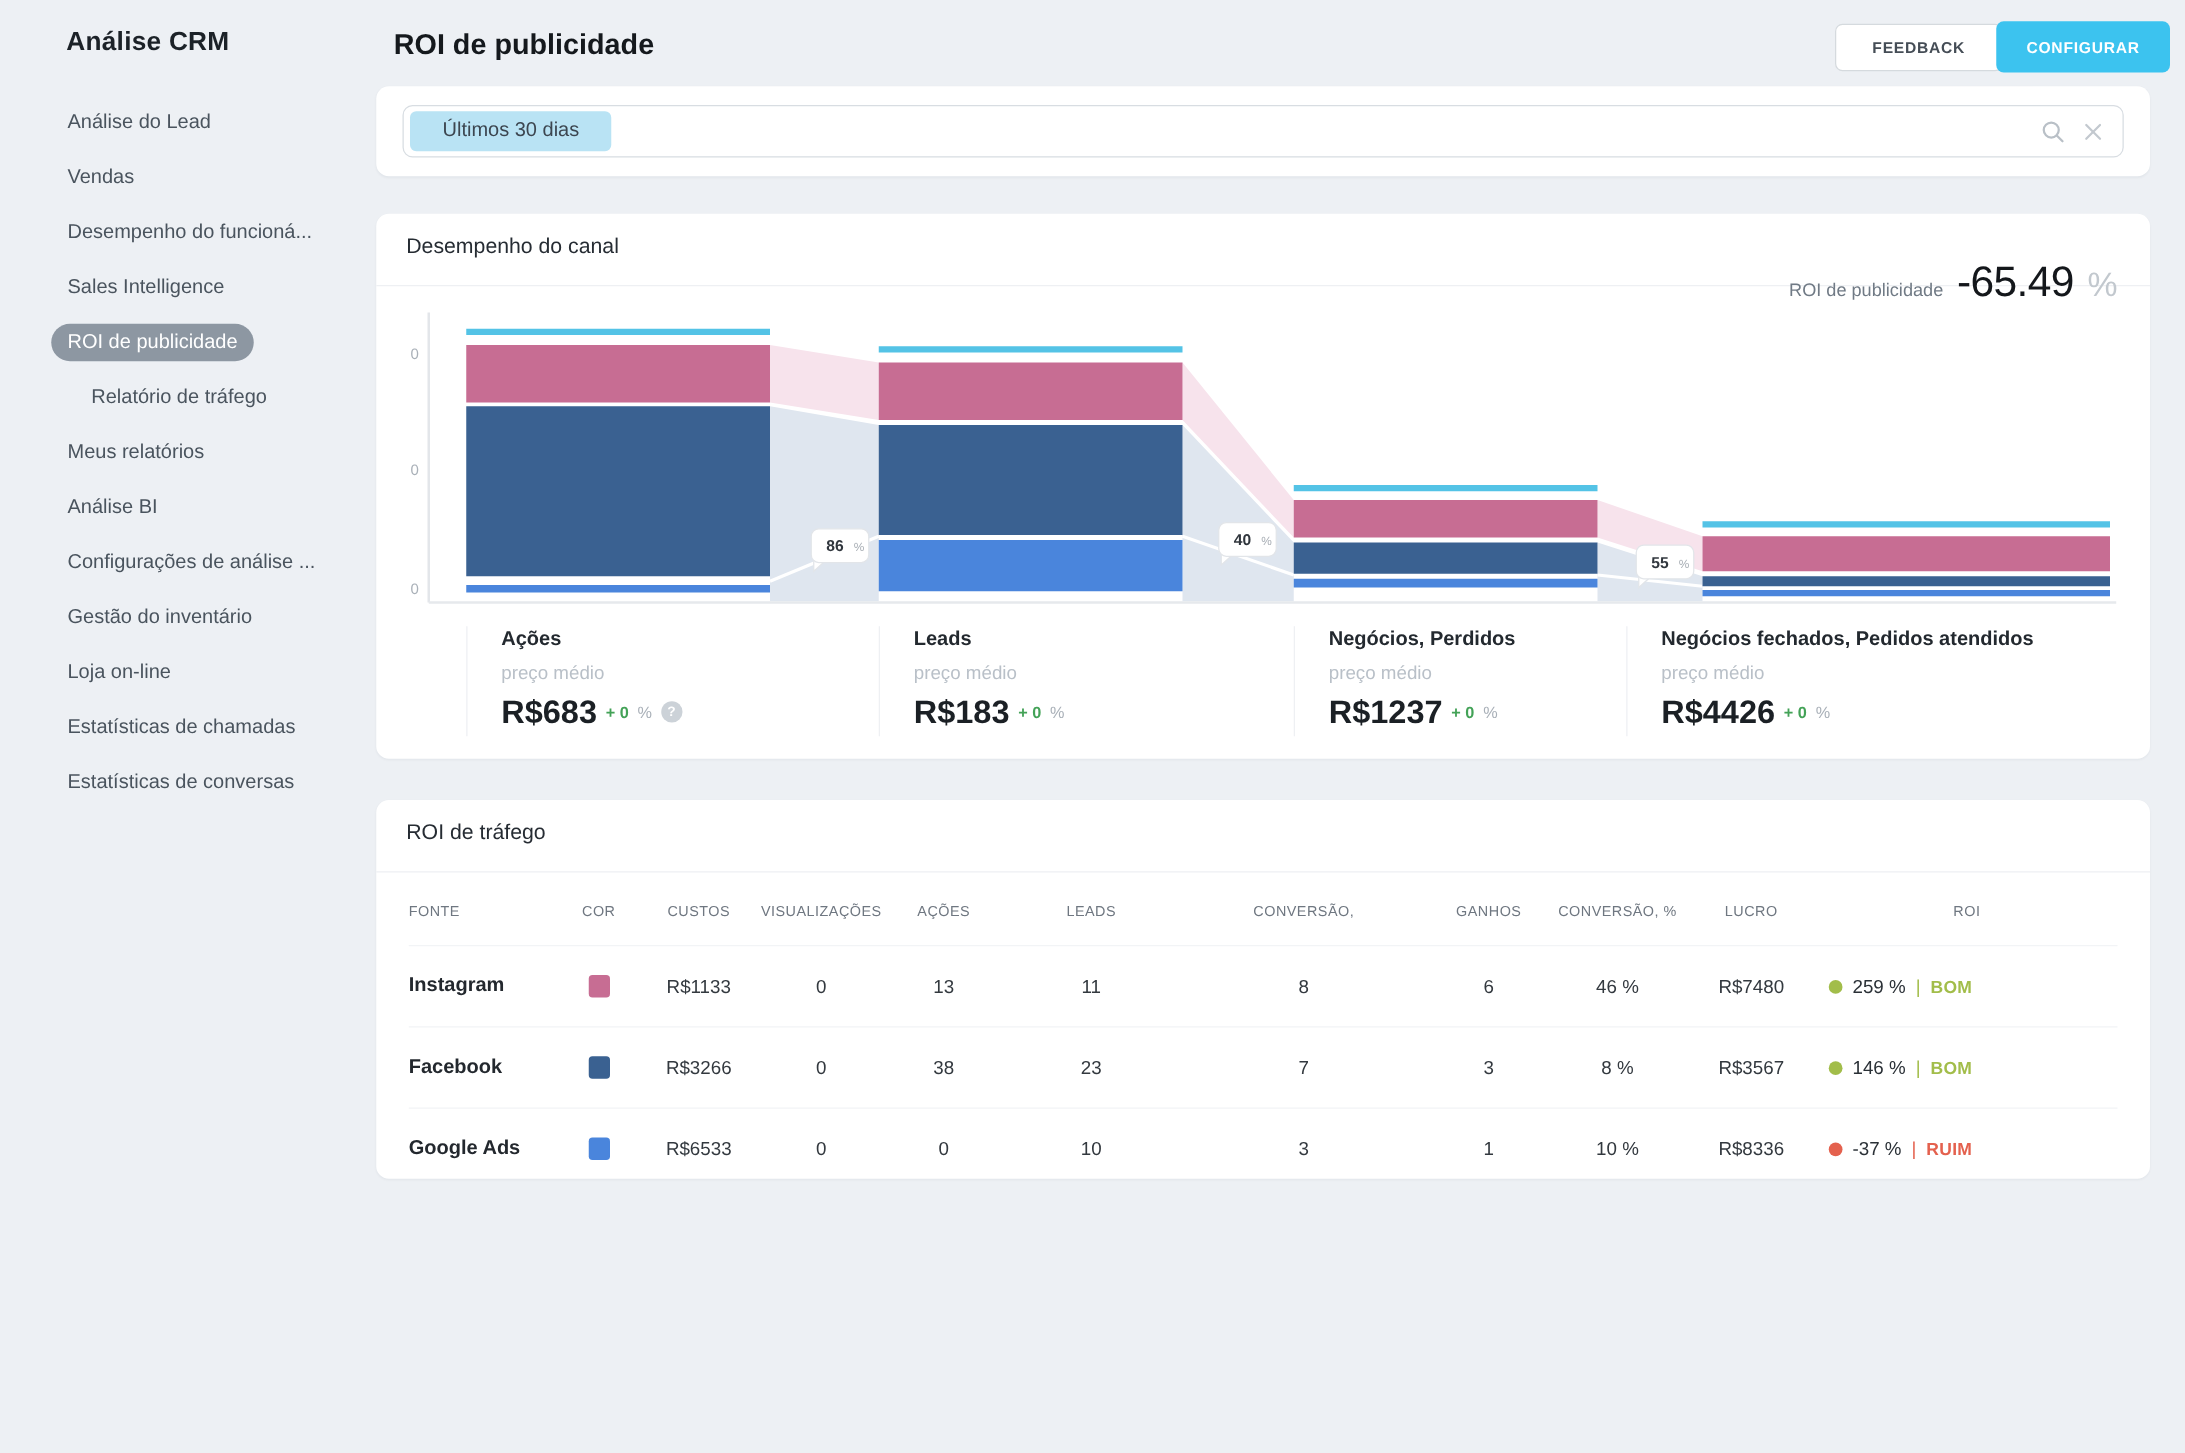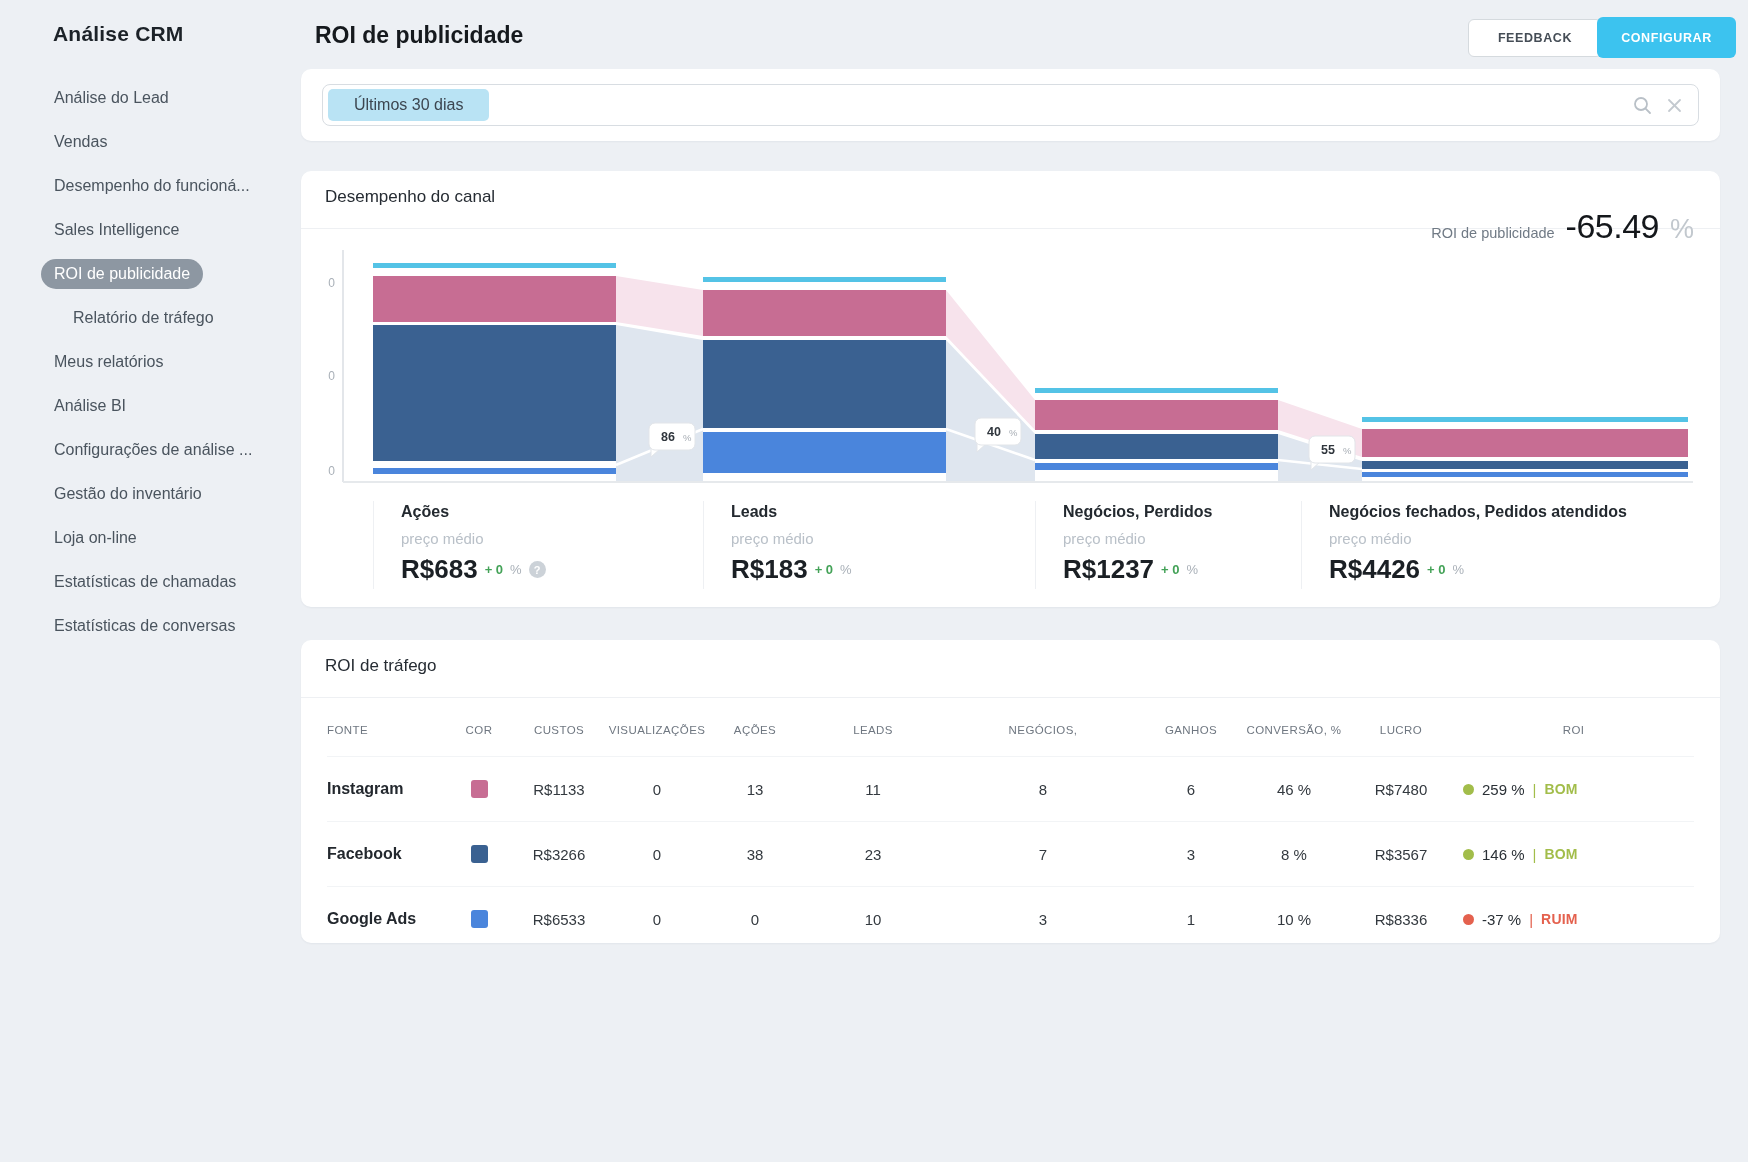--- a/index.html
+++ b/index.html
@@ -216,21 +216,21 @@
   <div class="card-title">ROI de tráfego</div>
   <div class="card-sep"></div>
   <div class="table-wrap">
     <div class="trow thead" id="table-head">
         <div class="hc">FONTE</div>
         <div class="hc">COR</div>
         <div class="hc">CUSTOS</div>
         <div class="hc">VISUALIZAÇÕES</div>
         <div class="hc">AÇÕES</div>
         <div class="hc">LEADS</div>
-        <div class="hc">NEGÓCIOS,</div>
+        <div class="hc">CONVERSÃO,</div>
         <div class="hc">GANHOS</div>
         <div class="hc">CONVERSÃO, %</div>
         <div class="hc">LUCRO</div>
         <div class="hc">ROI</div>
       </div>
     <div id="table-body">
         <div class="trow brow">
           <div class="cell-source">Instagram</div>
           <div class="cell-cor">
             <span class="swatch" style="background:#c76d93"></span>

